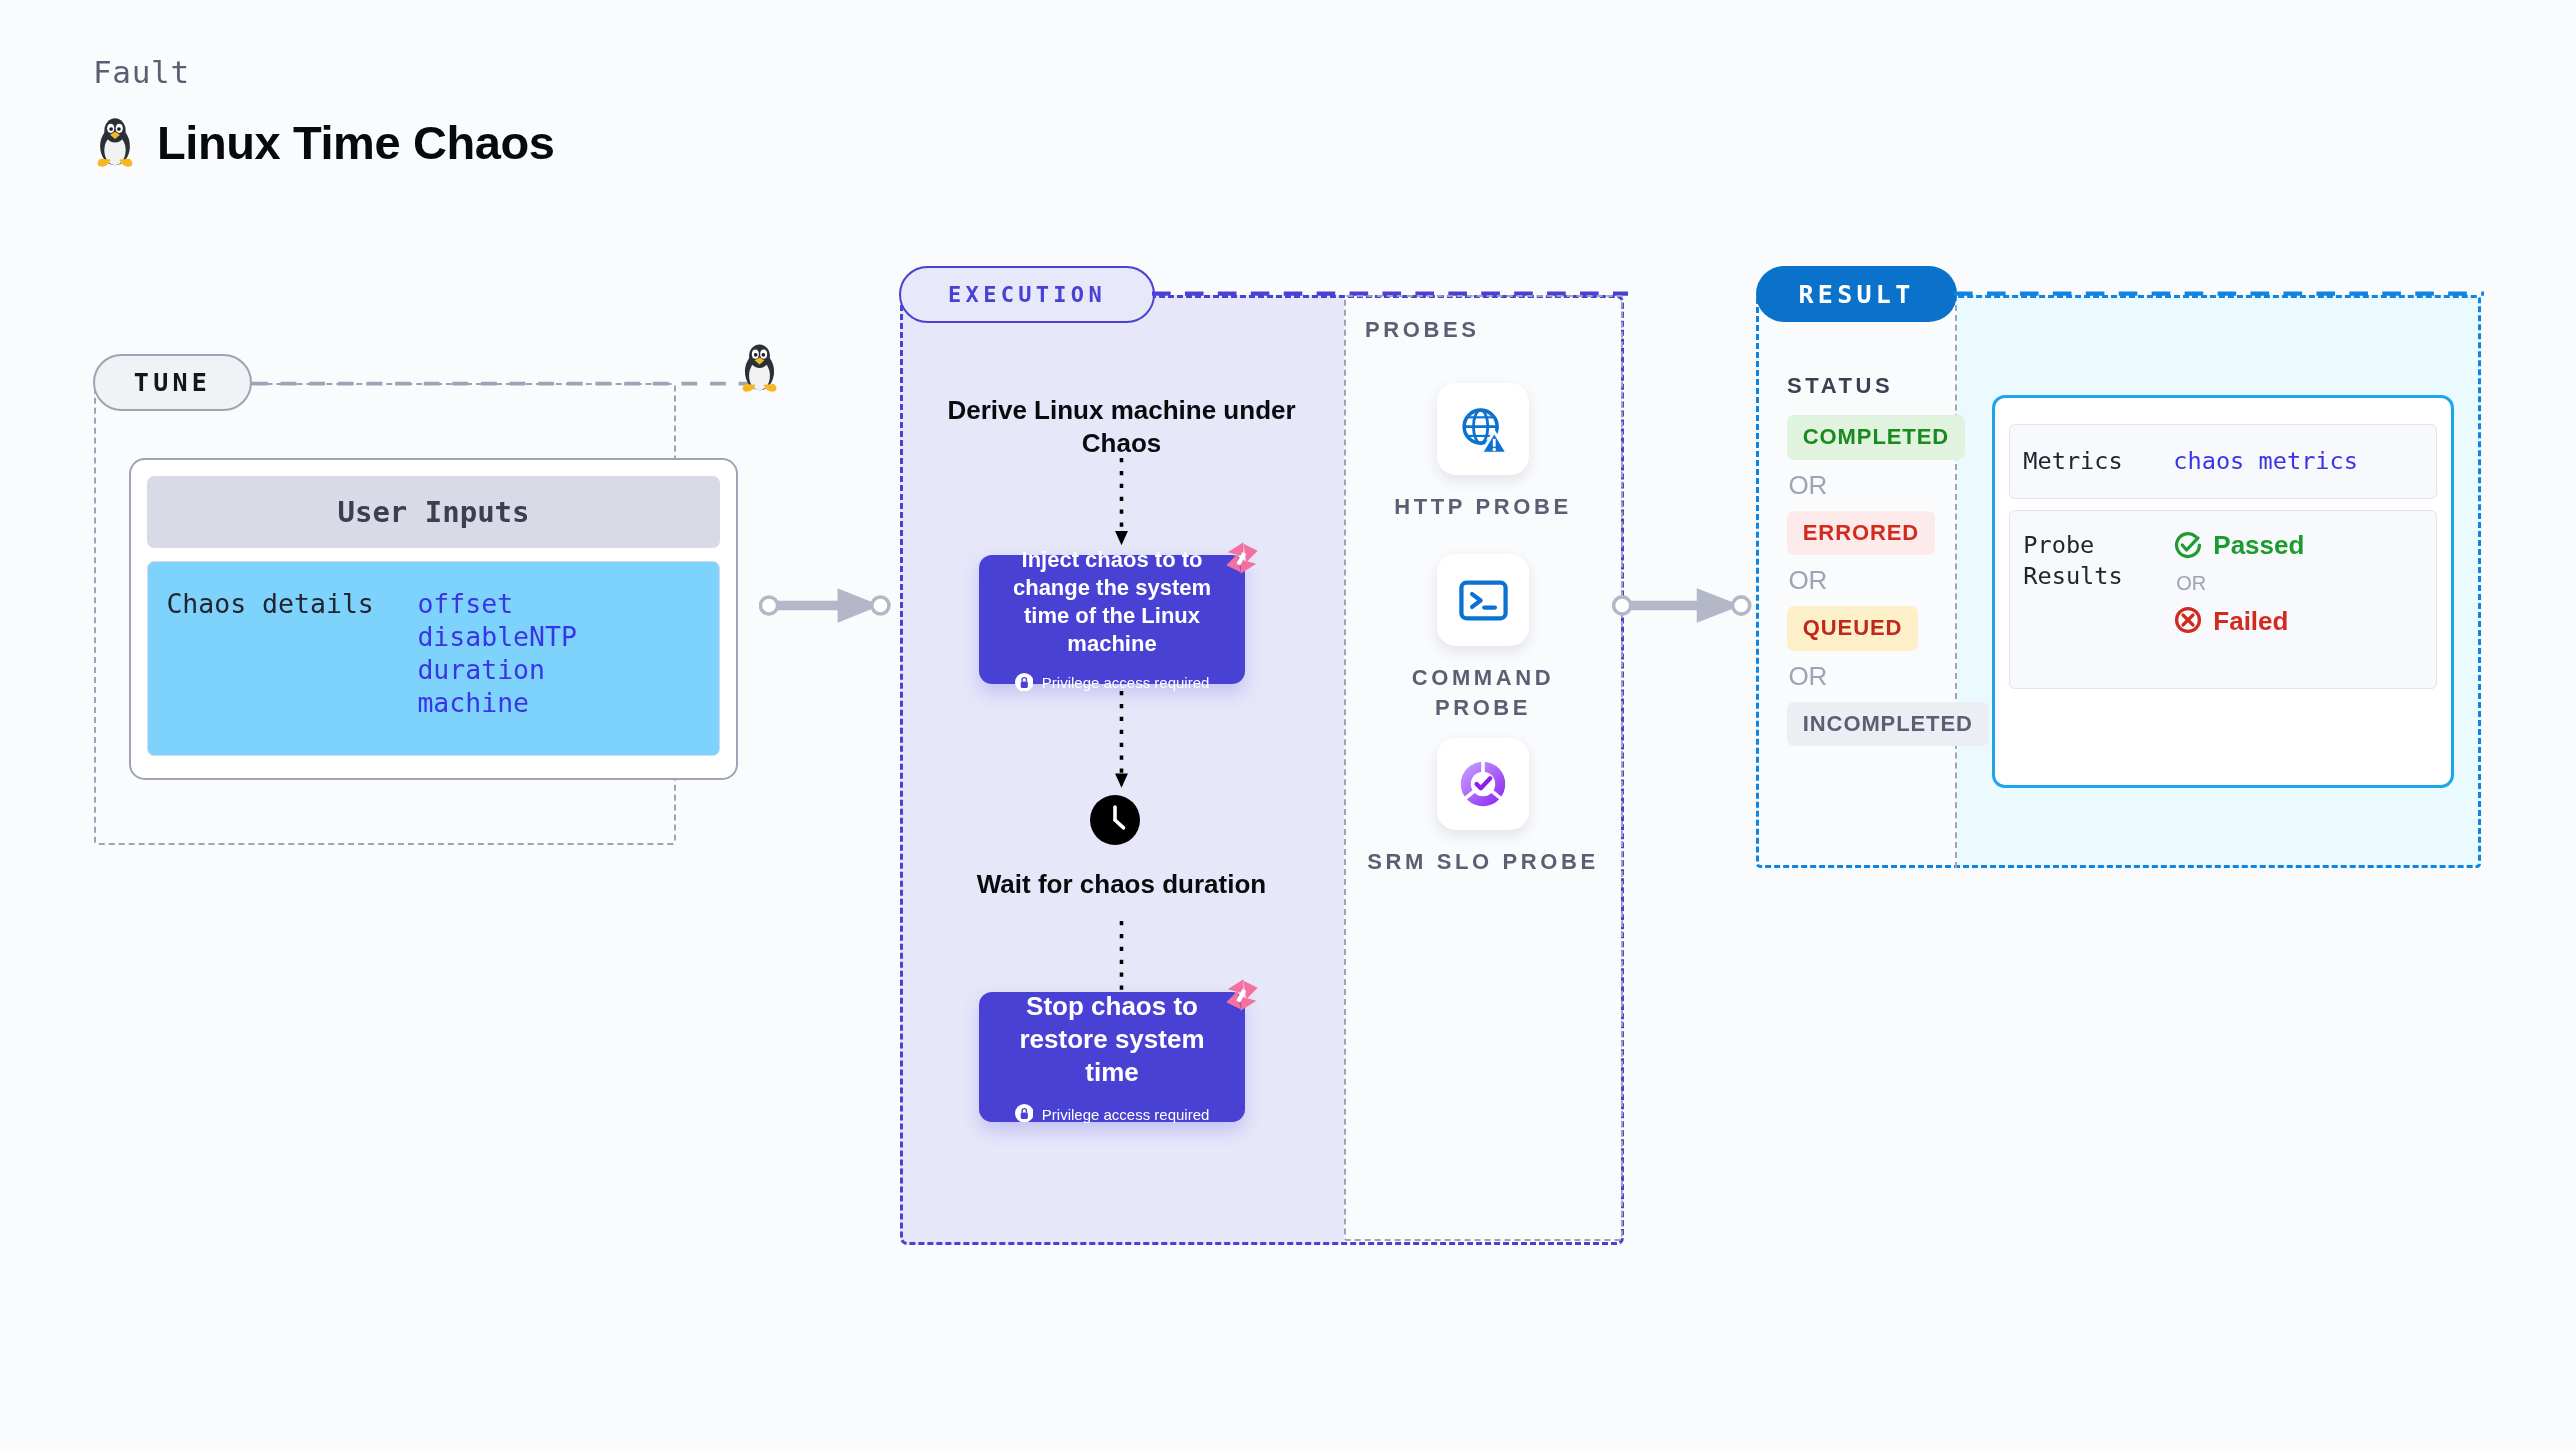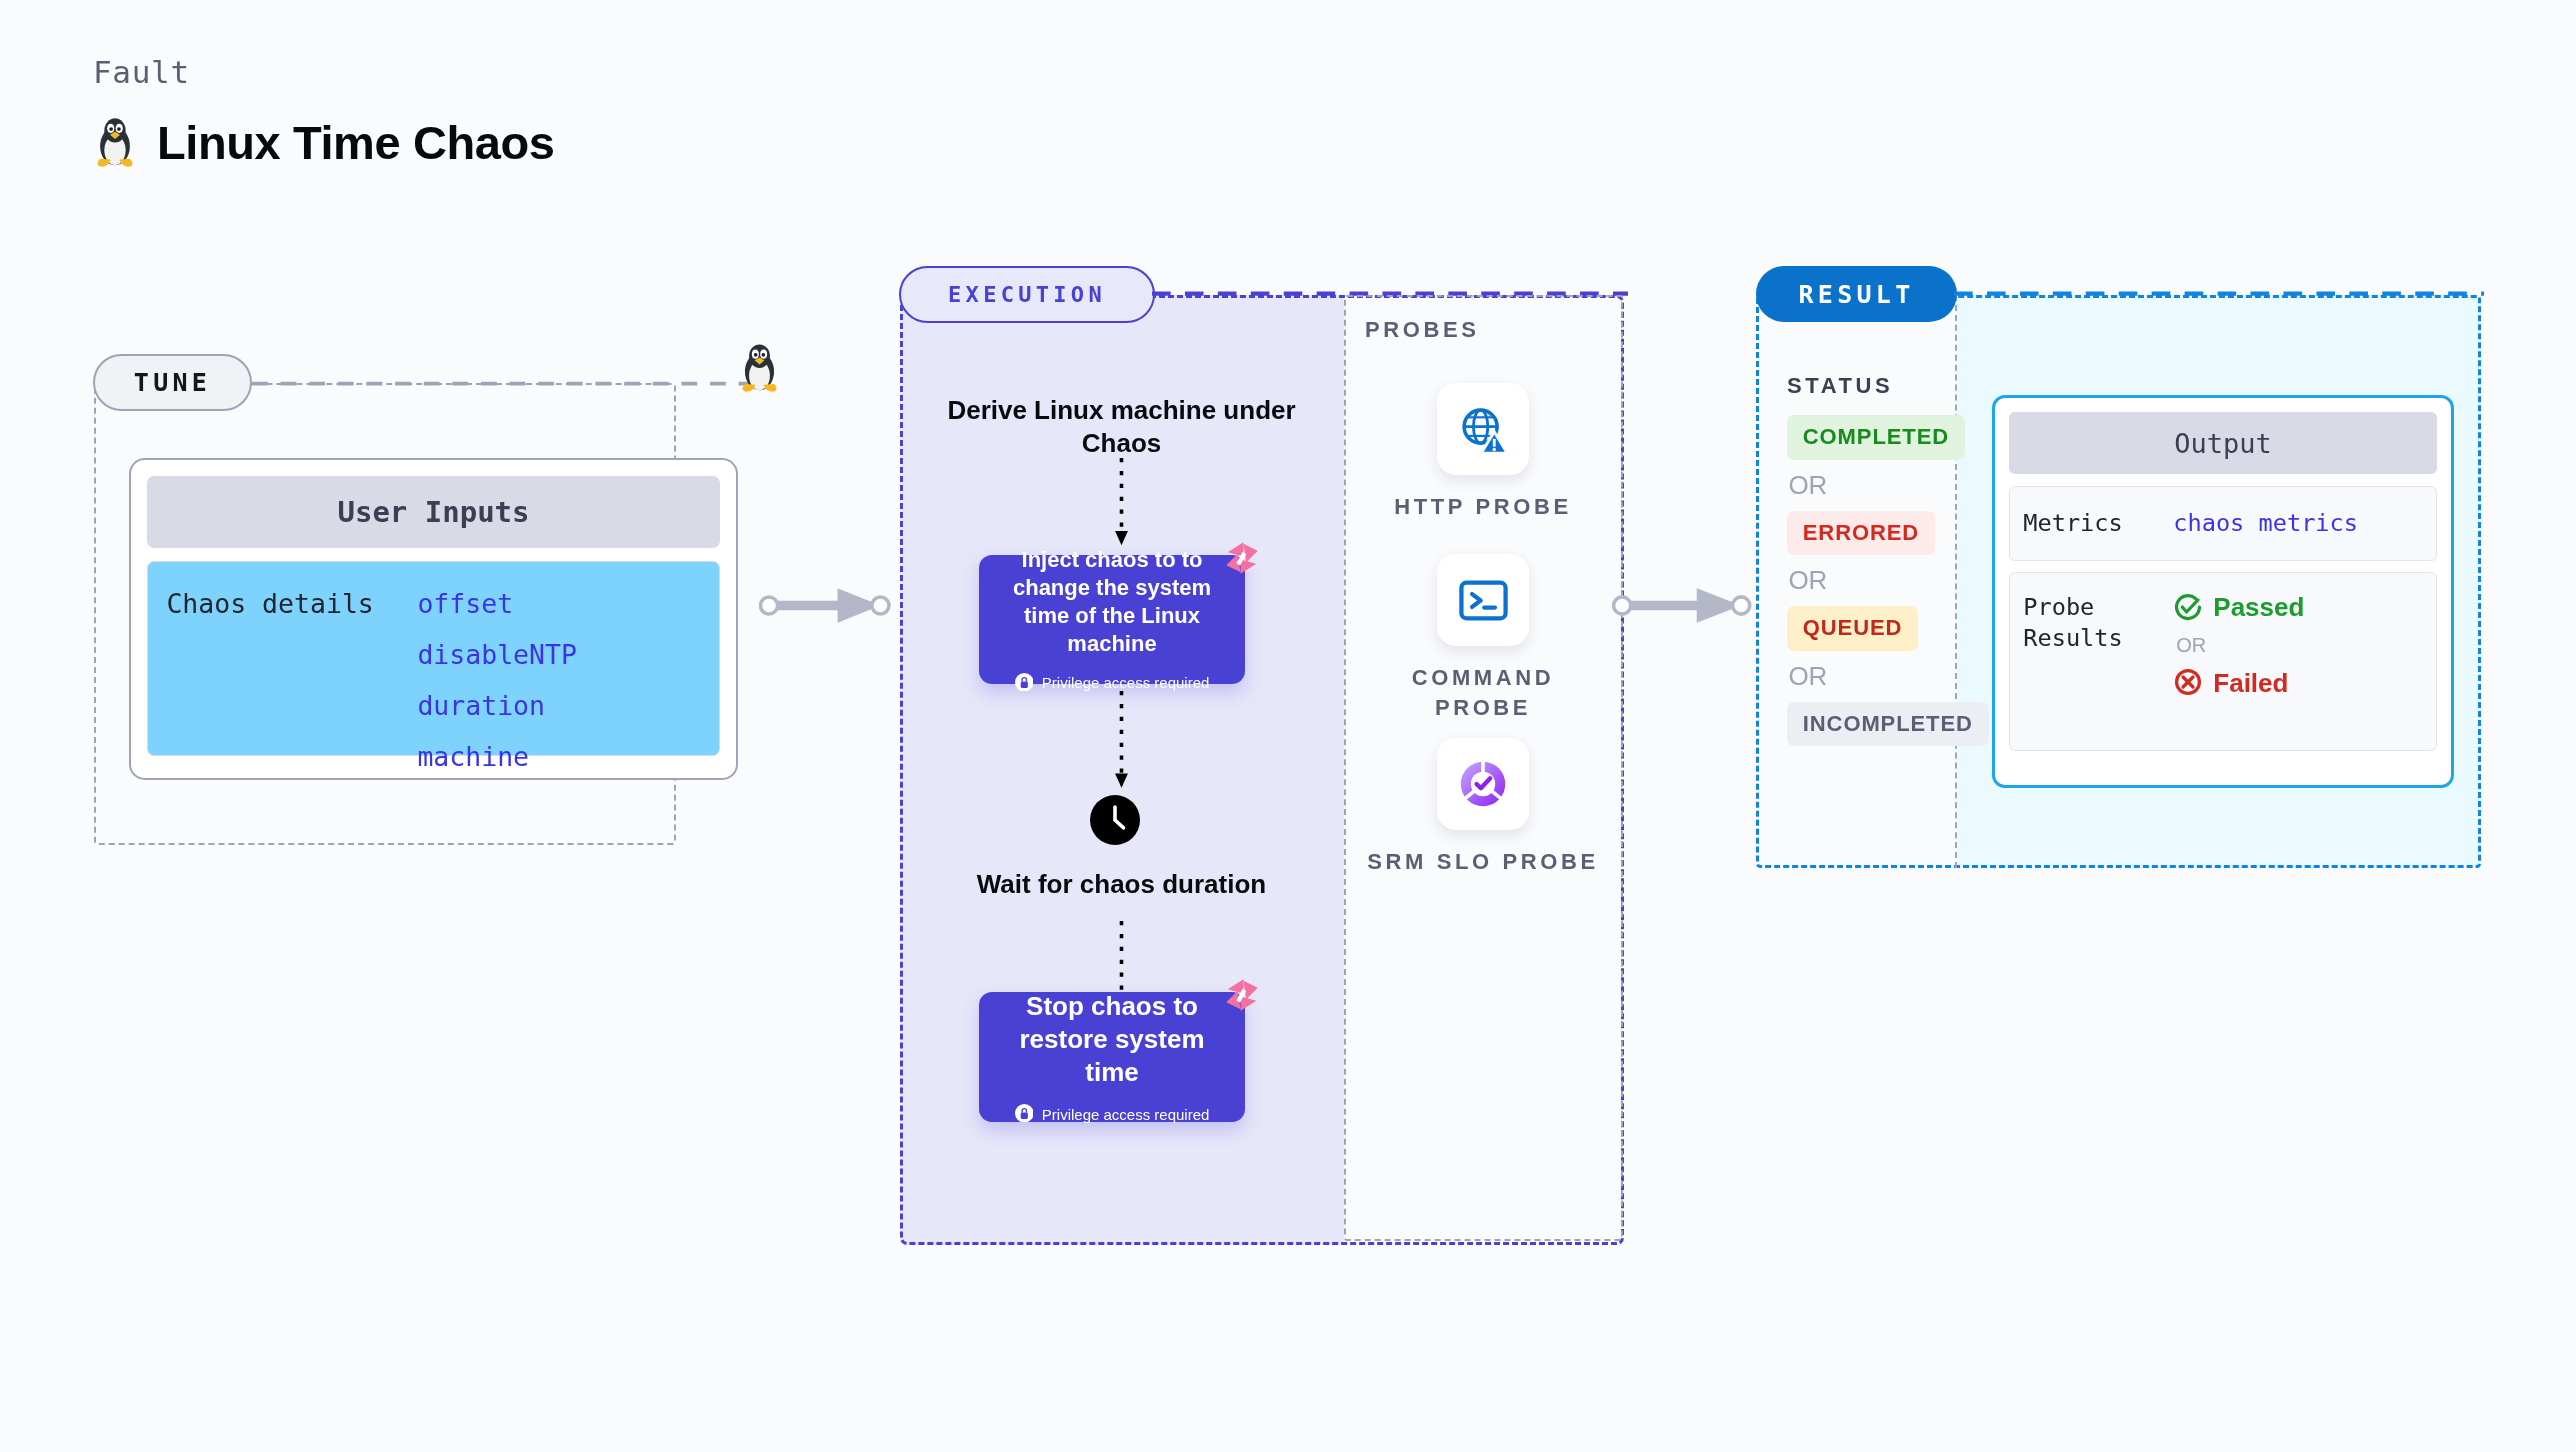--- a/index.html
+++ b/index.html
@@ -97,21 +97,21 @@
   }
   .inputs-body {
     margin-top: 13px; height: 195px; background: #7dd3fc;
     border: 1.4px solid #d8dae6; border-radius: 7.2px;
     display: flex; align-items: flex-start; padding: 26px 7.2px 0 18.6px;
   }
   .inputs-label {
     font-family: "DejaVu Sans Mono", monospace;
     font-size: 26.5px; color: #22242e; width: 251px; flex: none;
   }
-  .inputs-list { display: flex; flex-direction: column; gap: 20px; }
+  .inputs-list { display: flex; flex-direction: column; gap: 2px; }
   .inputs-list span {
     font-family: "DejaVu Sans Mono", monospace;
     font-size: 26.5px; color: #3b34e6;
   }
   .tune-tux { position: absolute; left: 738px; top: 342px; }
 
   
   .conn { position: absolute; }
 
   
@@ -415,21 +415,20 @@
     <div><span class="status-badge" style="background:#dff3de; color:#1a8a1c;">COMPLETED</span></div>
     <div class="status-or">OR</div>
     <div><span class="status-badge" style="background:#fdeaea; color:#d22a1e;">ERRORED</span></div>
     <div class="status-or">OR</div>
     <div><span class="status-badge" style="background:#fdf0c8; color:#c0281c;">QUEUED</span></div>
     <div class="status-or">OR</div>
     <div><span class="status-badge" style="background:#eceef4; color:#5b5f74;">INCOMPLETED</span></div>
   </div>
 
   <div class="output-card">
-    <div class="output-head">Output</div>
     <div class="output-row metrics">
       <div class="out-key">Metrics</div>
       <div class="out-val-metrics">chaos metrics</div>
     </div>
     <div class="output-row probes">
       <div class="out-key">Probe Results</div>
       <div class="probe-res-col">
         <div class="probe-res-line">
           <span>
             <svg width="30" height="30" viewBox="0 0 42 42">

